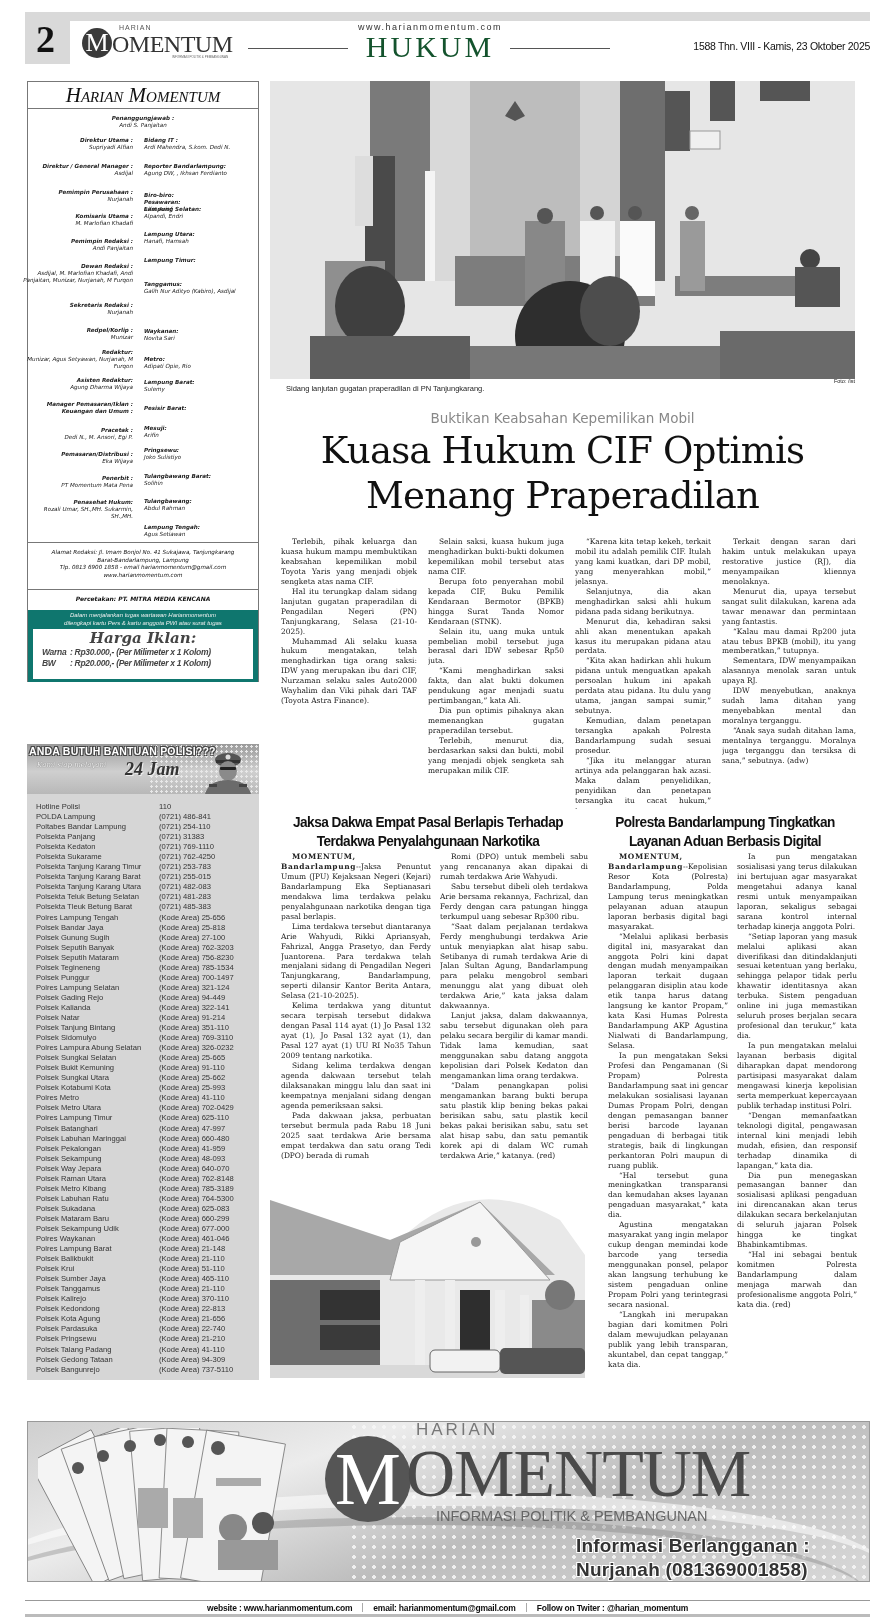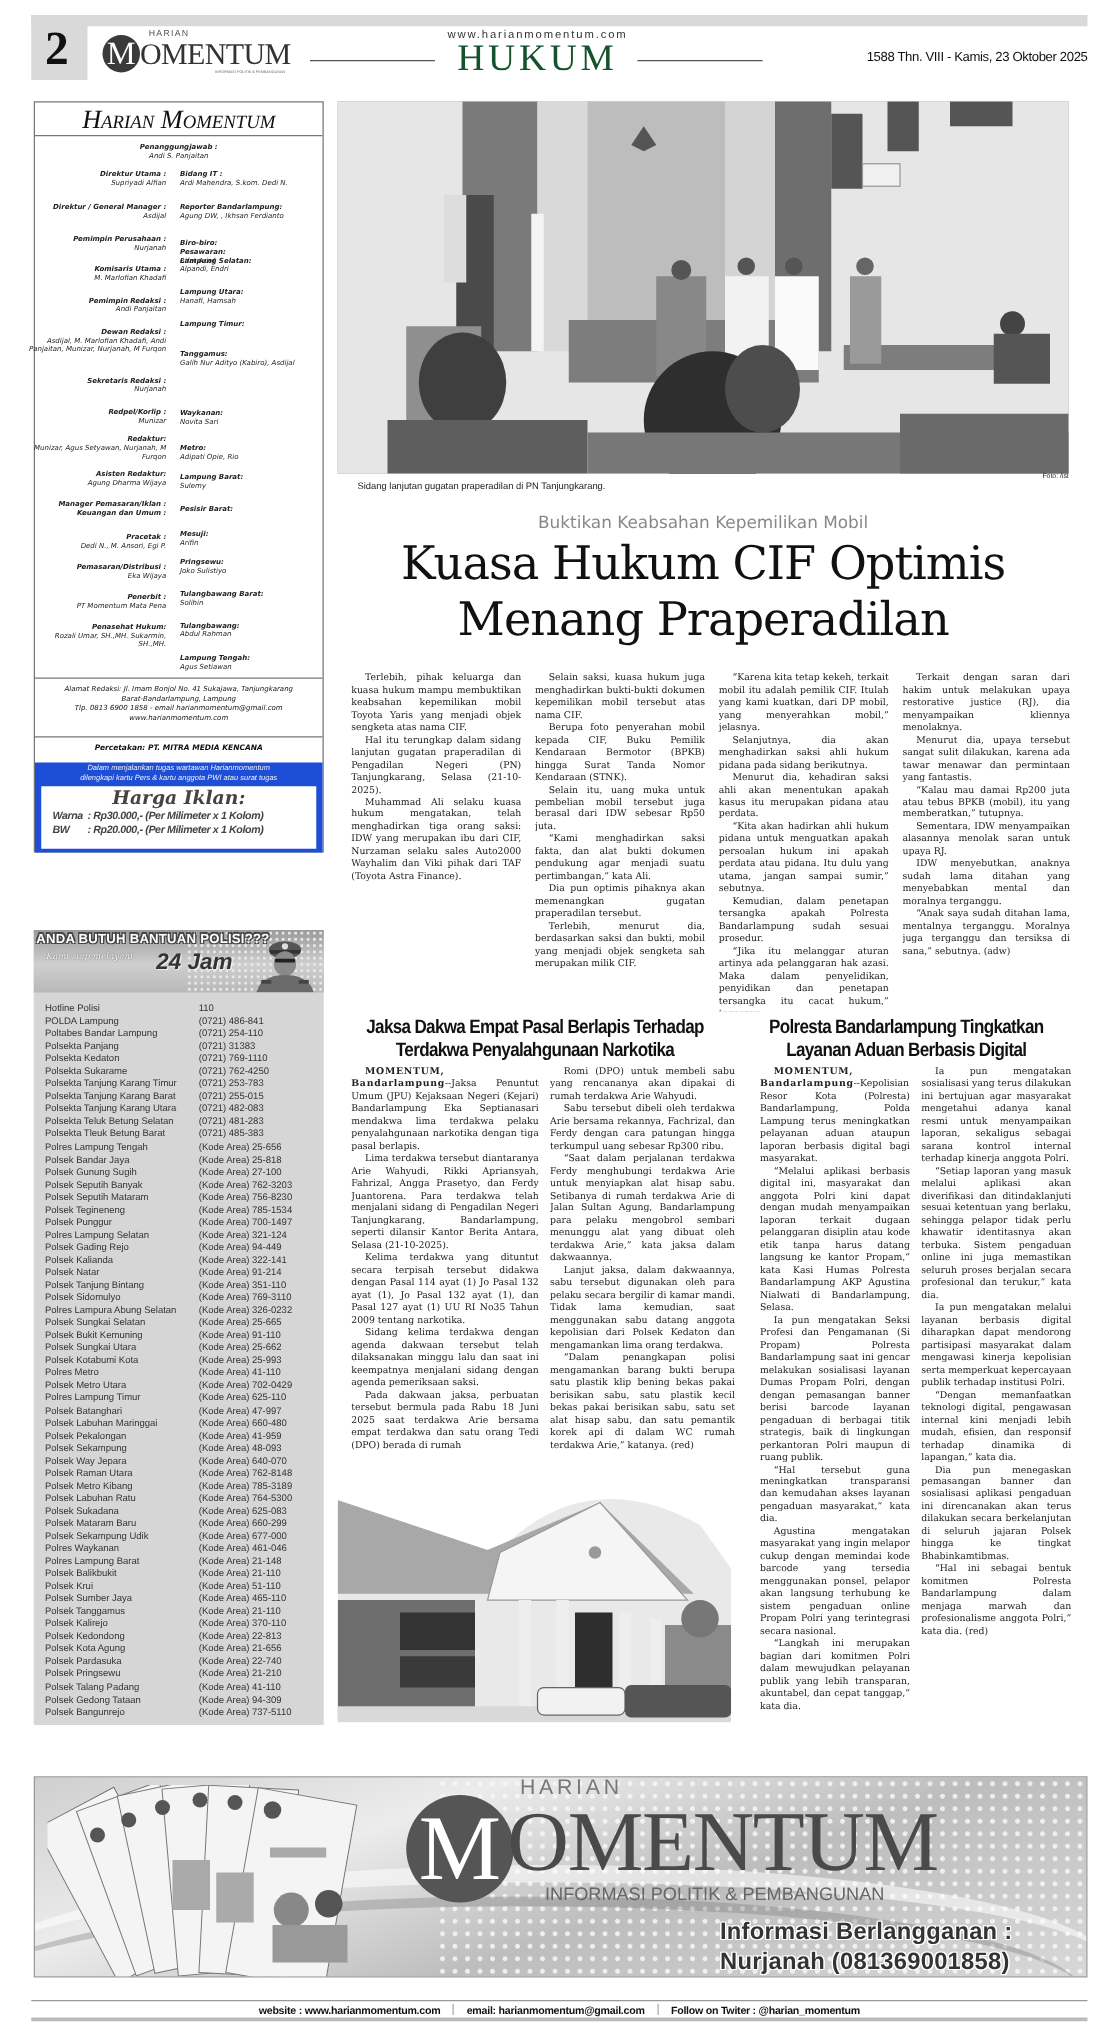--- a/index.html
+++ b/index.html
@@ -24,34 +24,34 @@
   
   .masthead { position: absolute; left: 27px; top: 81px; width: 232px; height: 601px; border: 1px solid #777; background: #fff; font-style: italic; }
   .mh-title { height: 27px; border-bottom: 1px solid #777; text-align: center; font-family: "Liberation Serif", serif; font-size: 21px; line-height: 27px; font-variant: small-caps; letter-spacing: 0px; }
   .mh-body { position: relative; height: 430px; font-family: "DejaVu Sans", sans-serif; font-size: 5.6px; line-height: 7.2px; color: #222; }
   .mh-center { position: absolute; left: 0; width: 100%; top: 6px; text-align: center; }
   .mh-left { position: absolute; right: 125px; text-align: right; width: 110px; }
   .mh-right { position: absolute; left: 116px; width: 115px; }
   .mh-label { font-weight: bold; }
   .mh-addr { position: absolute; left: 0; top: 460px; width: 100%; border-top: 1px solid #777; padding-top: 6px; text-align: center; font-family: "DejaVu Sans", sans-serif; font-size: 5.6px; line-height: 7.6px; }
   .mh-print { position: absolute; left: 0; top: 507px; width: 100%; border-top: 1px solid #777; padding-top: 5px; height: 20px; text-align: center; font-family: "DejaVu Sans", sans-serif; font-size: 6px; font-weight: bold; }
-  .mh-note { position: absolute; left: 0; top: 528px; width: 100%; height: 72px; background: #1d4ed8; }
+  .mh-note { position: absolute; left: 0; top: 528px; width: 100%; height: 72px; background: #0f766e; }
   .mh-note-text { color: #f0f0f0; text-align: center; font-family: "Liberation Sans", sans-serif; font-size: 6px; line-height: 7.5px; padding-top: 2px; }
   .iklan-box { position: absolute; left: 5px; top: 19px; width: 220px; height: 50px; background: #fff; }
   .iklan-title { text-align: center; font-family: "DejaVu Serif", serif; font-weight: bold; font-size: 15px; line-height: 18px; color: #444; }
   .iklan-row { font-family: "Liberation Sans", sans-serif; font-weight: bold; font-size: 8.5px; line-height: 11px; color: #444; padding-left: 9px; white-space: nowrap; letter-spacing: -0.3px; }
   .iklan-row .k { display: inline-block; width: 28px; }
 
   
   .police { position: absolute; left: 27px; top: 744px; width: 232px; height: 636px; background: #d6d6d6; }
   .police-banner { position: relative; height: 50px; background: linear-gradient(180deg, #9a9a9a 0%, #cfcfcf 55%, #b8b8b8 100%); overflow: hidden; padding-left: 48px; }
   .police-banner .dots { position: absolute; right: 0; top: 0; width: 110px; height: 50px; background-image: radial-gradient(#e8e8e8 1px, transparent 1.3px); background-size: 5px 5px; }
   .police-head { position: absolute; left: 2px; top: 1px; font-family: "Liberation Sans", sans-serif; font-weight: bold; font-size: 10.5px; color: #fff; letter-spacing: 0.2px; text-shadow: 1px 1px 0 #444, -1px -1px 0 #444, 1px -1px 0 #444, -1px 1px 0 #444; }
   .police-sub { position: absolute; left: 10px; top: 17px; font-family: "DejaVu Serif", serif; font-style: italic; font-size: 7px; color: #fff; text-shadow: 0 0 1px #333; }
-  .police-24 { position: absolute; left: 98px; top: 15px; font-family: Liberation Sans, sans-serif; font-style: italic; font-weight: bold; font-size: 18px; color: #333; text-shadow: 1px 1px 0 #eee; }
+  .police-24 { position: absolute; left: 98px; top: 15px; font-family: Liberation Serif, serif; font-style: italic; font-weight: bold; font-size: 18px; color: #333; text-shadow: 1px 1px 0 #eee; }
   .police-officer { position: absolute; right: 6px; top: 6px; width: 52px; height: 44px; }
   .police-list { padding: 8px 0 0 9px; font-family: "Liberation Sans", sans-serif; font-size: 7.6px; line-height: 10.05px; color: #333; }
   .police-row { display: flex; white-space: nowrap; }
   .police-row .n { width: 123px; }
 
   
   .photo1 { position: absolute; left: 270px; top: 81px; width: 585px; height: 298px; overflow: hidden; background: #bdbdbd; }
   .caption1 { position: absolute; left: 270px; top: 384px; font-family: "Liberation Sans", sans-serif; font-size: 7.5px; color: #222; padding-left: 16px; }
   .foto1 { position: absolute; left: 808px; top: 378px; width: 47px; text-align: right; font-family: "Liberation Sans", sans-serif; font-size: 5.5px; color: #222; }
 

